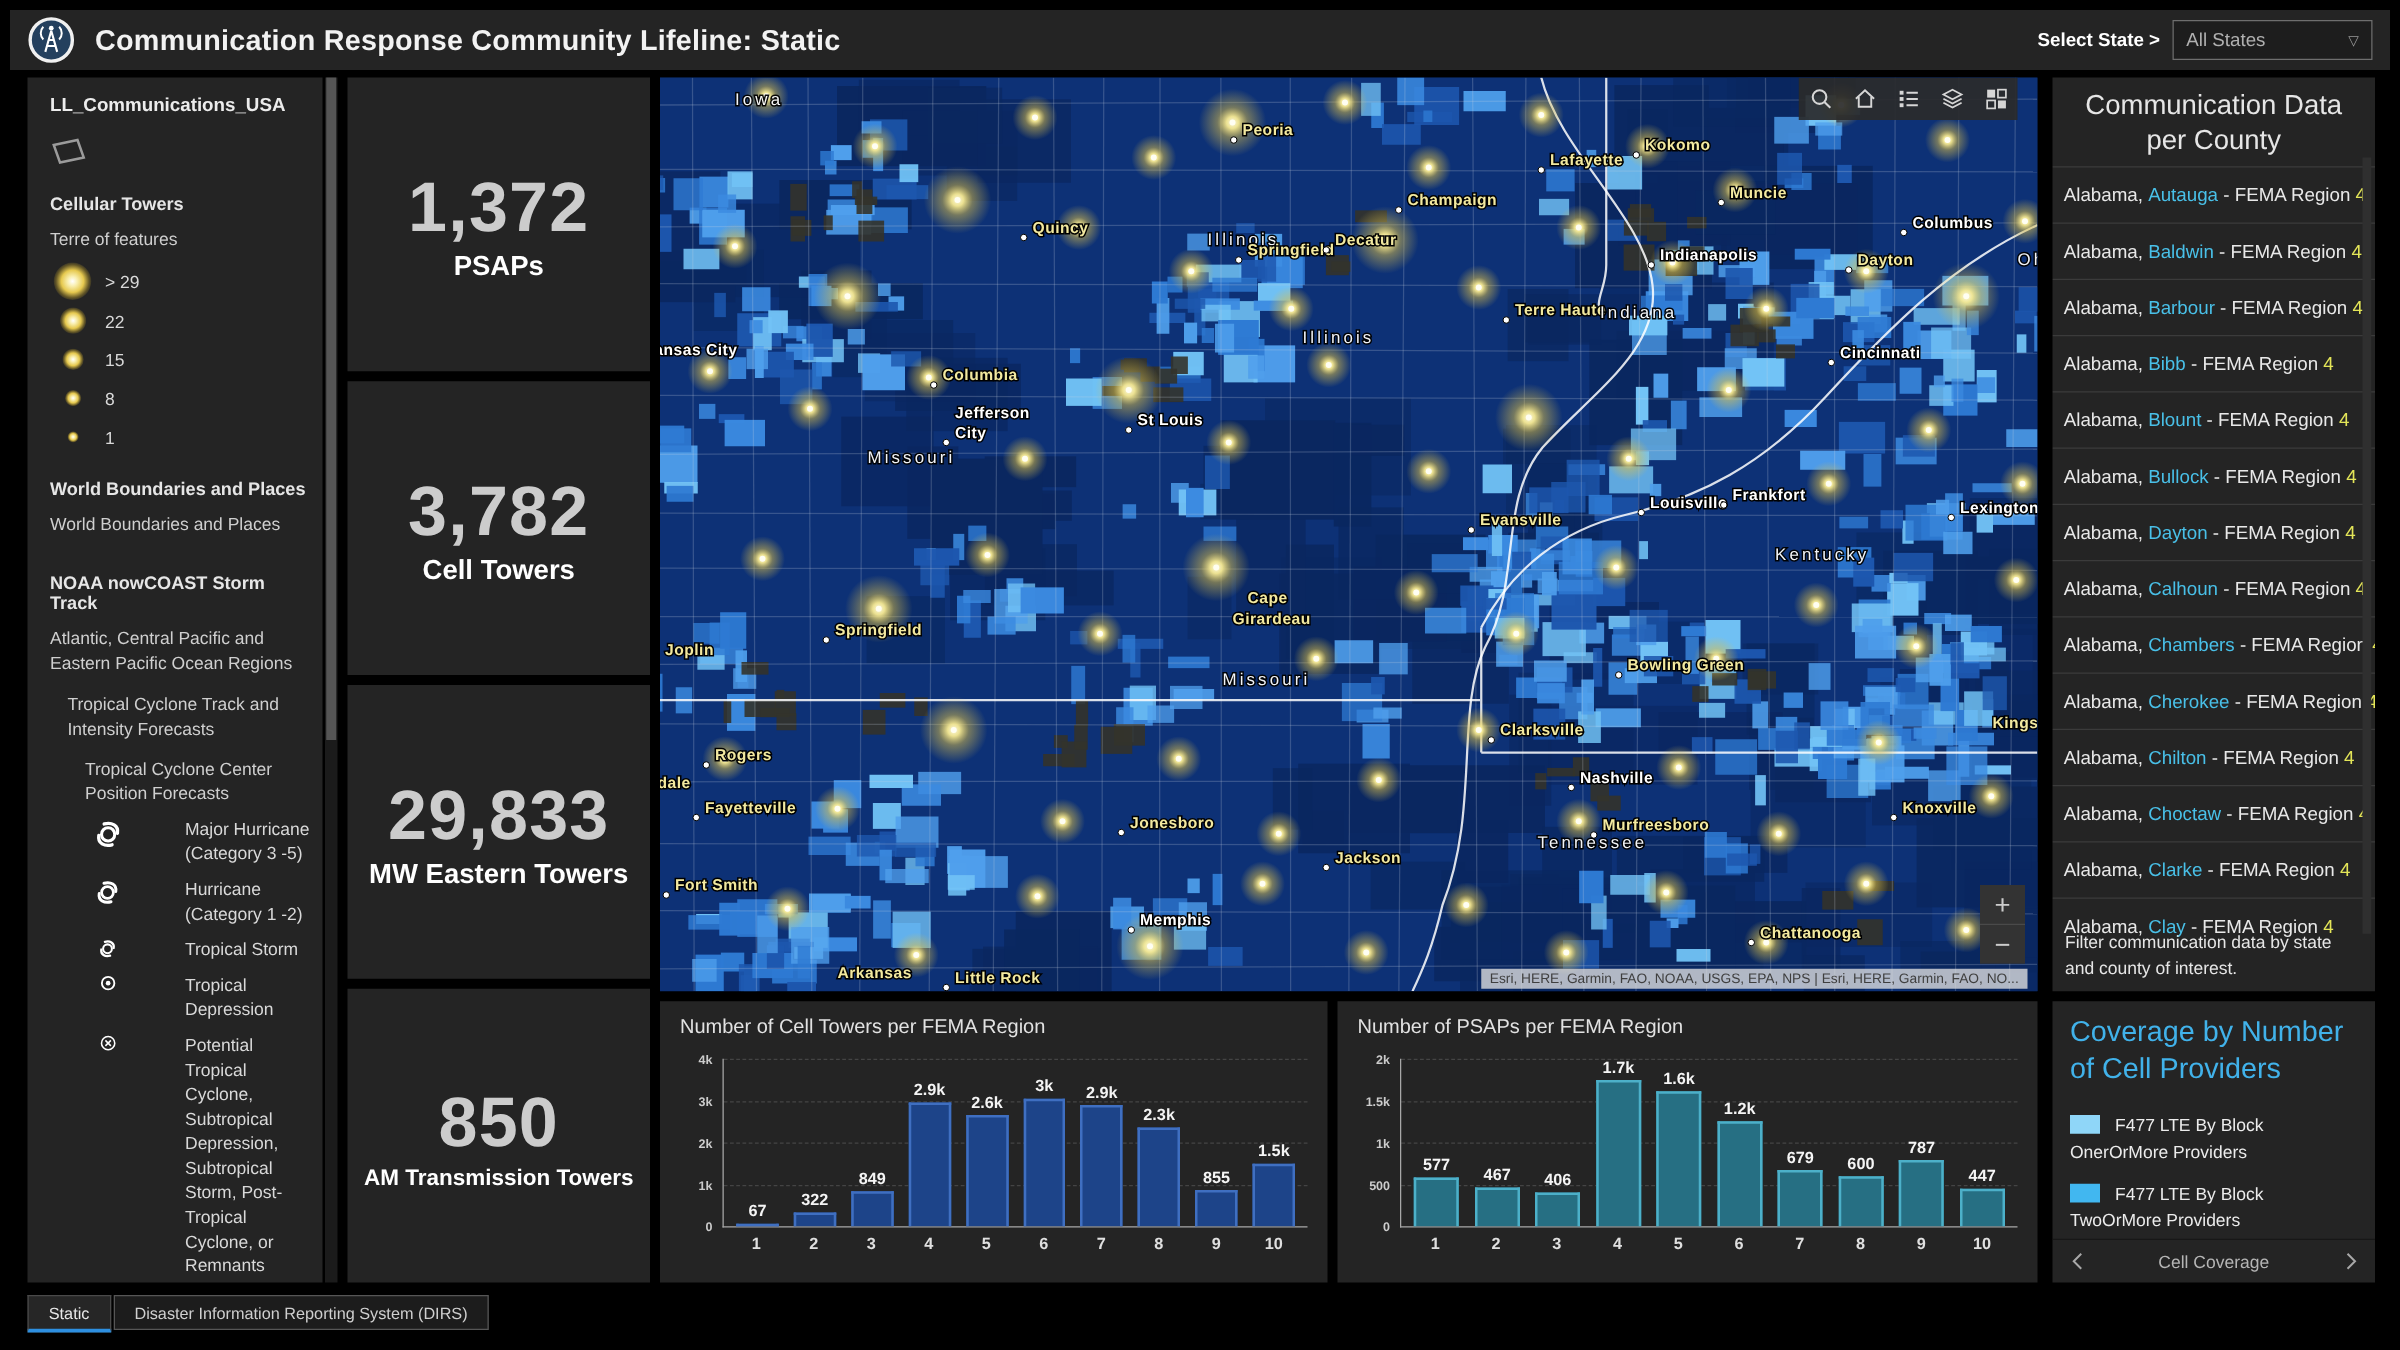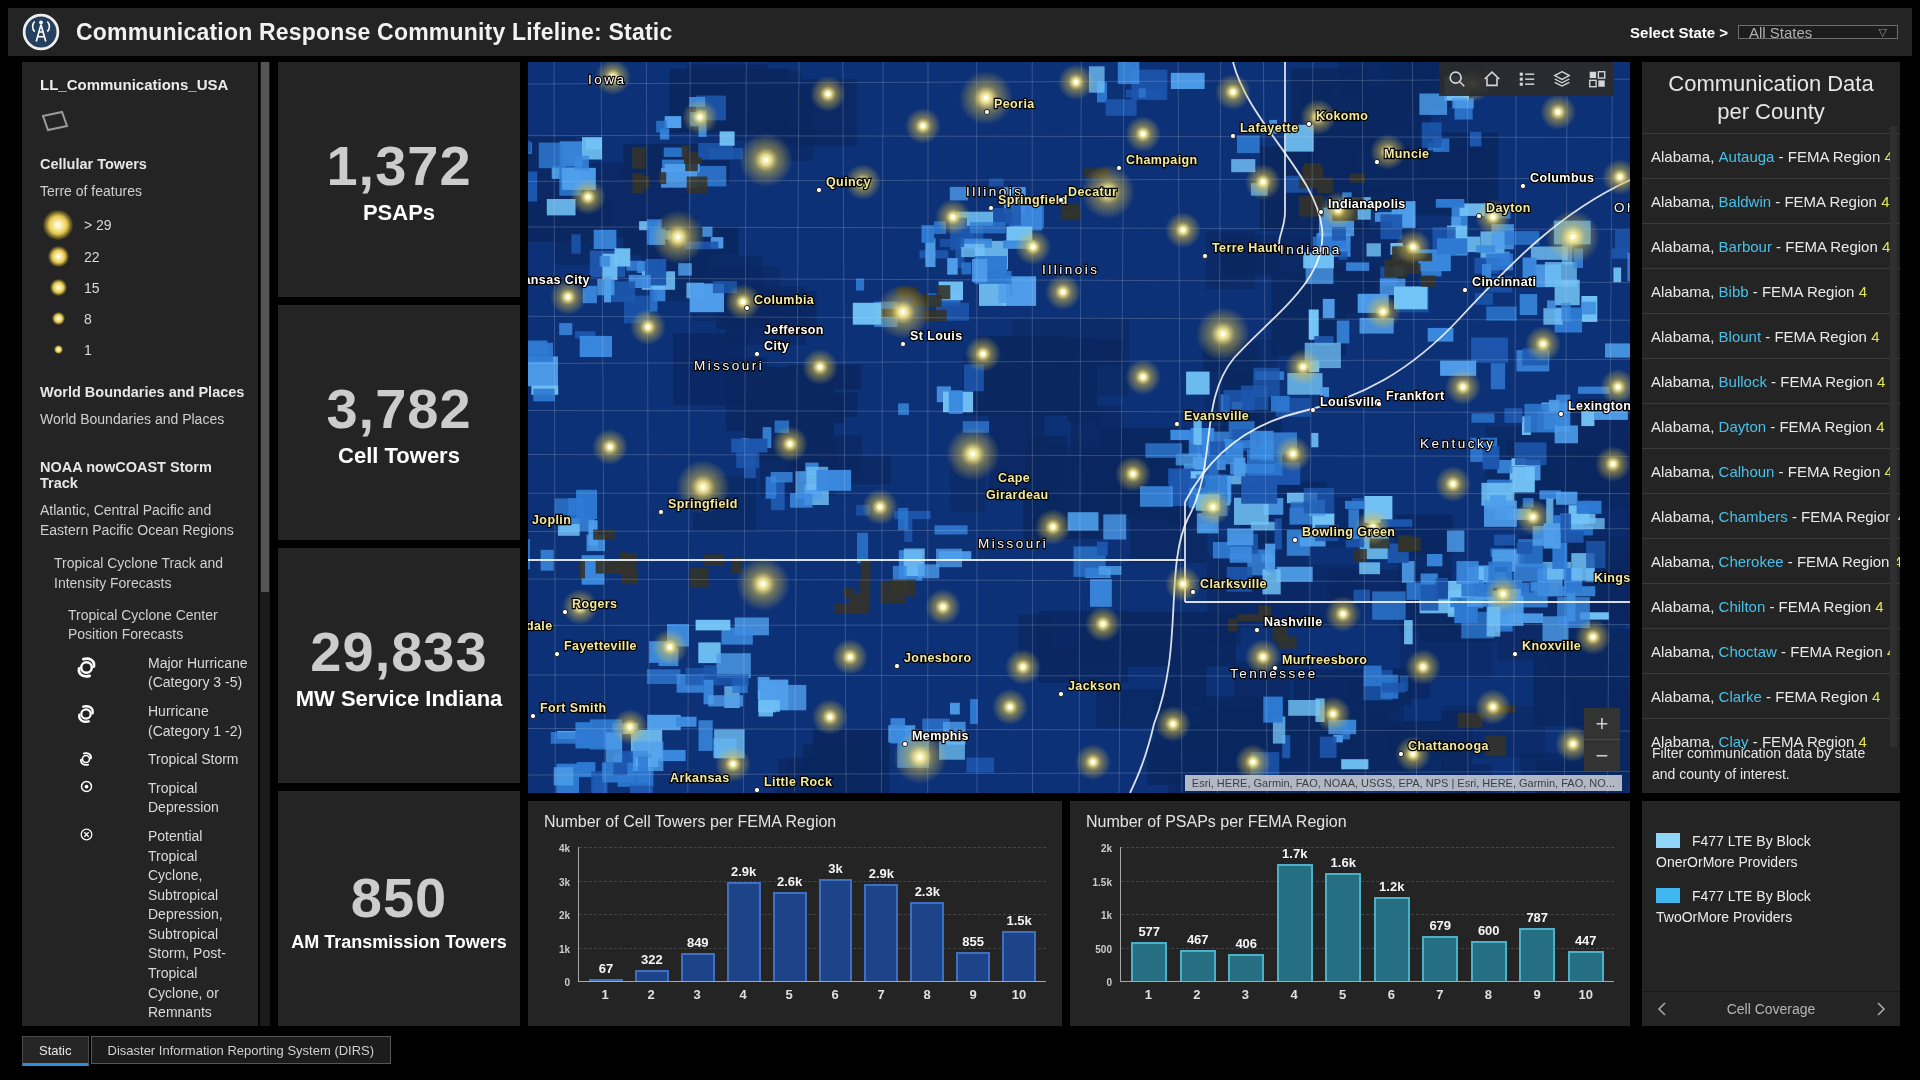--- a/index.html
+++ b/index.html
@@ -5,21 +5,21 @@
   html,body{margin:0;padding:0;background:#000;}
   body{width:1920px;height:1080px;position:relative;font-family:"Liberation Sans",sans-serif;overflow:hidden;}
   #app{position:absolute;inset:0;background:#000;}
 
   
   #header{position:absolute;left:8px;top:8px;right:8px;height:48px;background:#242424;display:flex;align-items:center;padding:0 14px;box-sizing:border-box;}
   .logo{width:38px;height:38px;flex:none;}
   .hdr-title{margin-left:16px;font-size:23px;font-weight:600;color:#f2f2f2;letter-spacing:.2px;}
   .hdr-right{margin-left:auto;display:flex;align-items:center;}
   .sel-label{font-weight:700;font-size:15px;color:#fff;margin-right:10px;}
-  .dropdown{width:160px;height:14px;border:1px solid #6e6e6e;background:#1d1d1d;display:flex;align-items:center;padding:0 10px;box-sizing:border-box;cursor:pointer;}
+  .dropdown{width:160px;height:32px;border:1px solid #6e6e6e;background:#1d1d1d;display:flex;align-items:center;padding:0 10px;box-sizing:border-box;cursor:pointer;}
   .dropdown .val{color:#b0b0b0;font-size:15px;}
   .dropdown .caret{margin-left:auto;color:#999;font-size:11px;}
 
   
   #legend-panel{position:absolute;left:22px;top:62px;width:236px;height:964px;background:#242424;padding:14px 6px 0 18px;box-sizing:border-box;overflow:hidden;font-size:14px;color:#d9d9d9;}
   .lp-title{font-weight:700;font-size:15px;color:#ececec;}
   .area-icon{margin:16px 0 6px;}
   .lp-h{font-weight:700;color:#e6e6e6;font-size:14.5px;}
   .mt-md{margin-top:20px;} .mt-lg{margin-top:30px;}
   #feature-rows{margin-top:8px;}
@@ -224,21 +224,21 @@
       <div class="stat-card">
         <div class="stat-value">1,372</div>
         <div class="stat-label">PSAPs</div>
       </div>
       <div class="stat-card">
         <div class="stat-value">3,782</div>
         <div class="stat-label">Cell Towers</div>
       </div>
       <div class="stat-card">
         <div class="stat-value">29,833</div>
-        <div class="stat-label">MW Service Indiana</div>
+        <div class="stat-label">MW Eastern Towers</div>
       </div>
       <div class="stat-card">
         <div class="stat-value">850</div>
         <div class="stat-label sm">AM Transmission Towers</div>
       </div>
     </div>
 
   <div id="map-panel">
     <svg id="map-svg" width="1102" height="731" viewBox="0 0 1102 731">
         <defs>
@@ -1488,20 +1488,21 @@
         <div class="county-row"><span>Alabama, </span><span class="county-name">Chilton</span><span> - FEMA Region </span><span class="region-num">4</span></div>
         <div class="county-row"><span>Alabama, </span><span class="county-name">Choctaw</span><span> - FEMA Region </span><span class="region-num">4</span></div>
         <div class="county-row"><span>Alabama, </span><span class="county-name">Clarke</span><span> - FEMA Region </span><span class="region-num">4</span></div>
         <div class="county-row"><span>Alabama, </span><span class="county-name">Clay</span><span> - FEMA Region </span><span class="region-num">4</span></div>
       </div>
     <div class="cp-footer">Filter communication data by state and county of interest.</div>
     <div class="cp-scroll"></div>
   </div>
 
   <div id="coverage-panel">
+    <div class="cov-title">Coverage by Number of Cell Providers</div>
     <div class="cov-items" id="cov-items">
         <div class="cov-item"><span class="swatch" style="background: rgb(143, 214, 248);"></span><span>F477 LTE By Block OnerOrMore Providers</span></div>
         <div class="cov-item"><span class="swatch" style="background: rgb(65, 183, 240);"></span><span>F477 LTE By Block TwoOrMore Providers</span></div>
       </div>
     <div class="cov-footer">
       <span class="cov-arrow">
         <svg width="11" height="16" viewBox="0 0 11 16">
             <path d="M9 2 L3 8 L9 14" fill="none" stroke="#a8a8a8" stroke-width="1.6"></path>
           </svg>
       </span>

